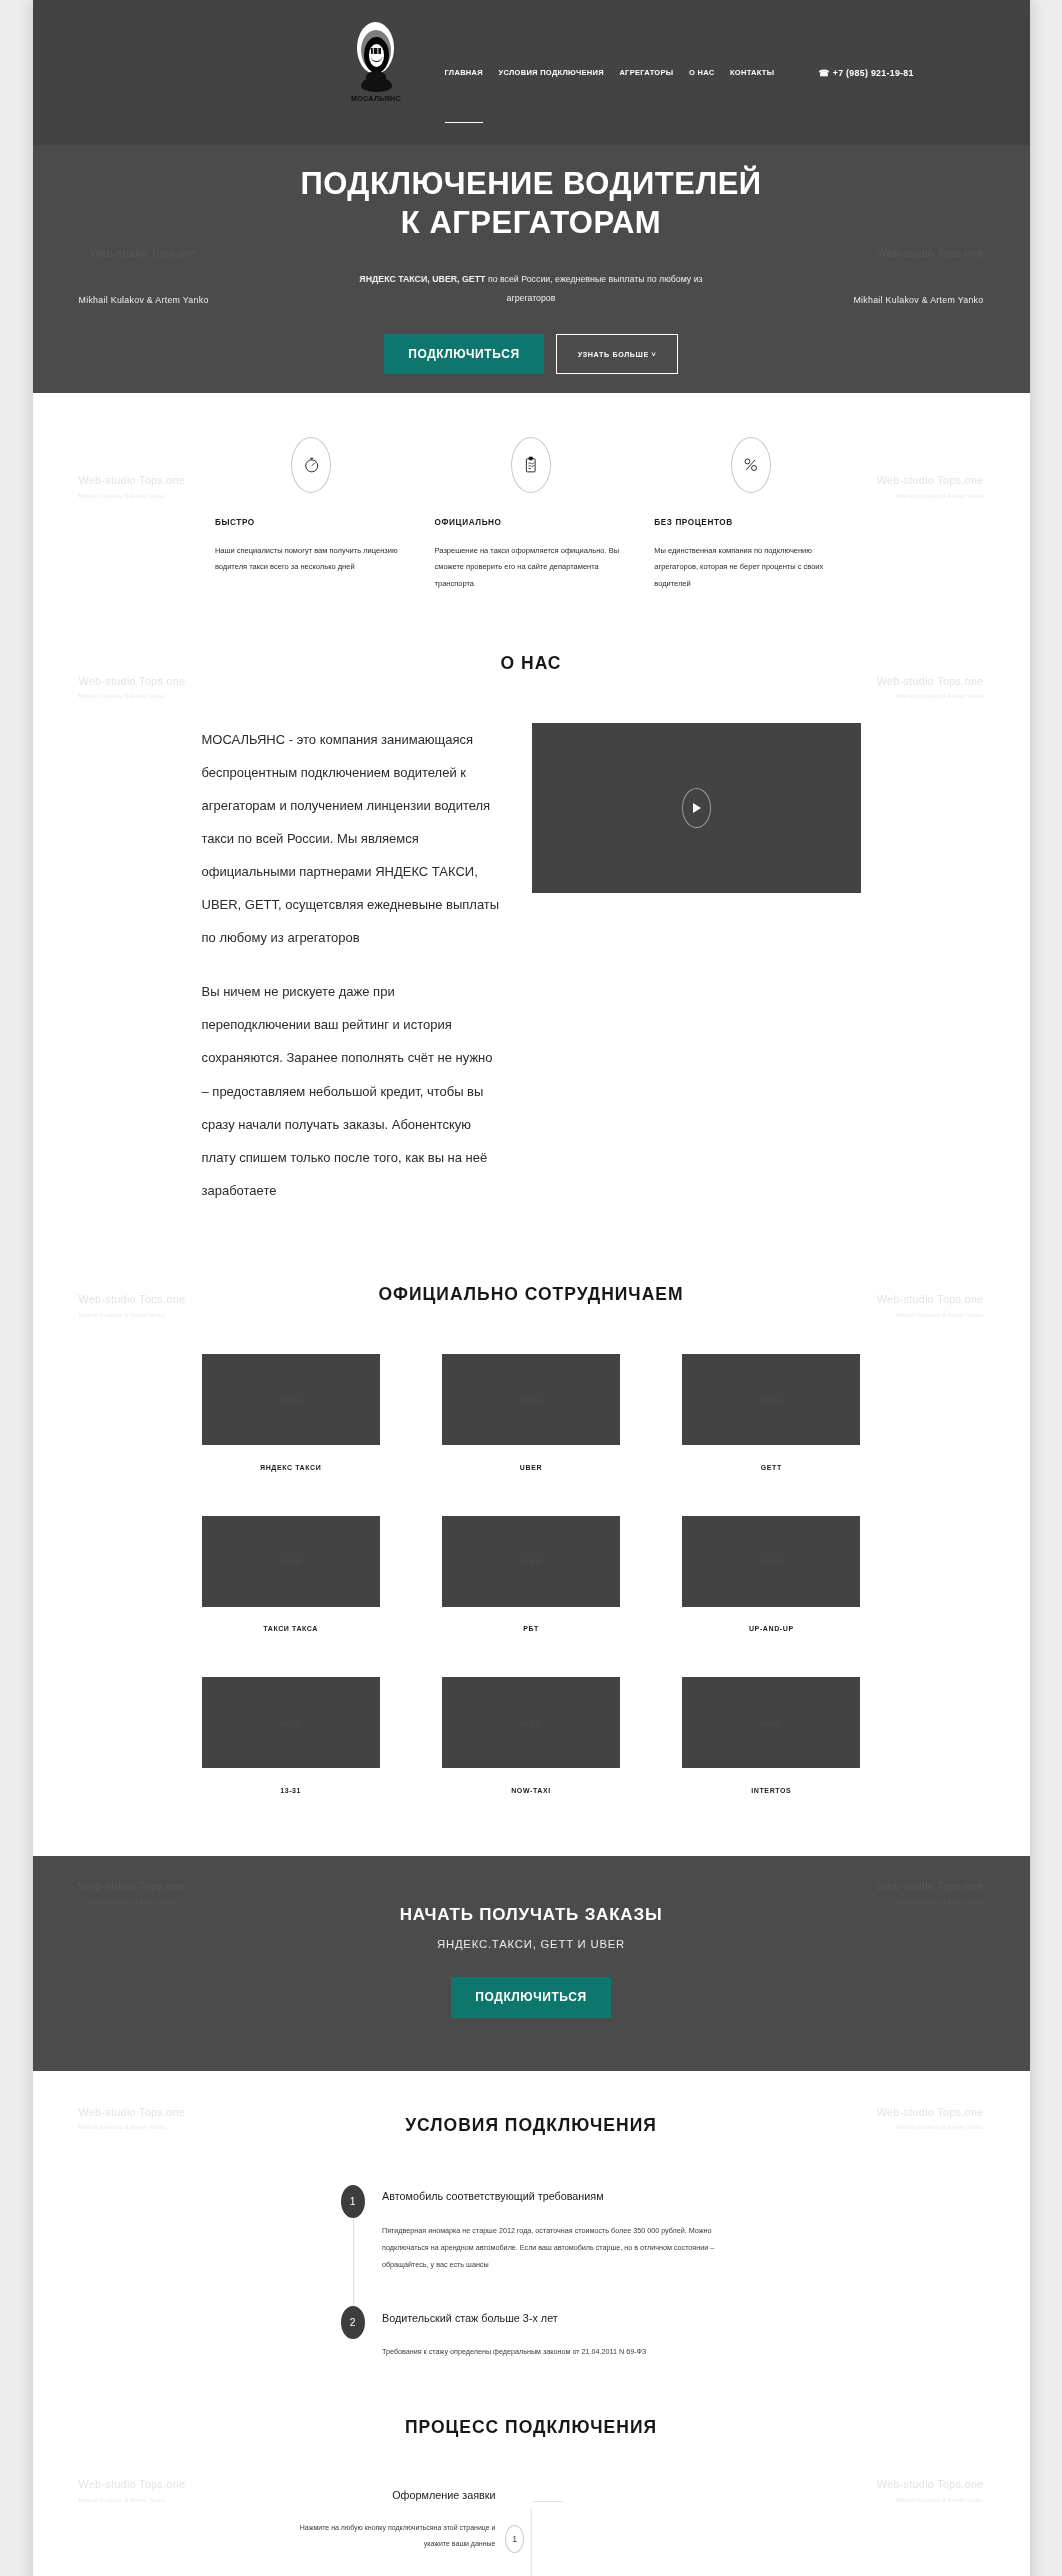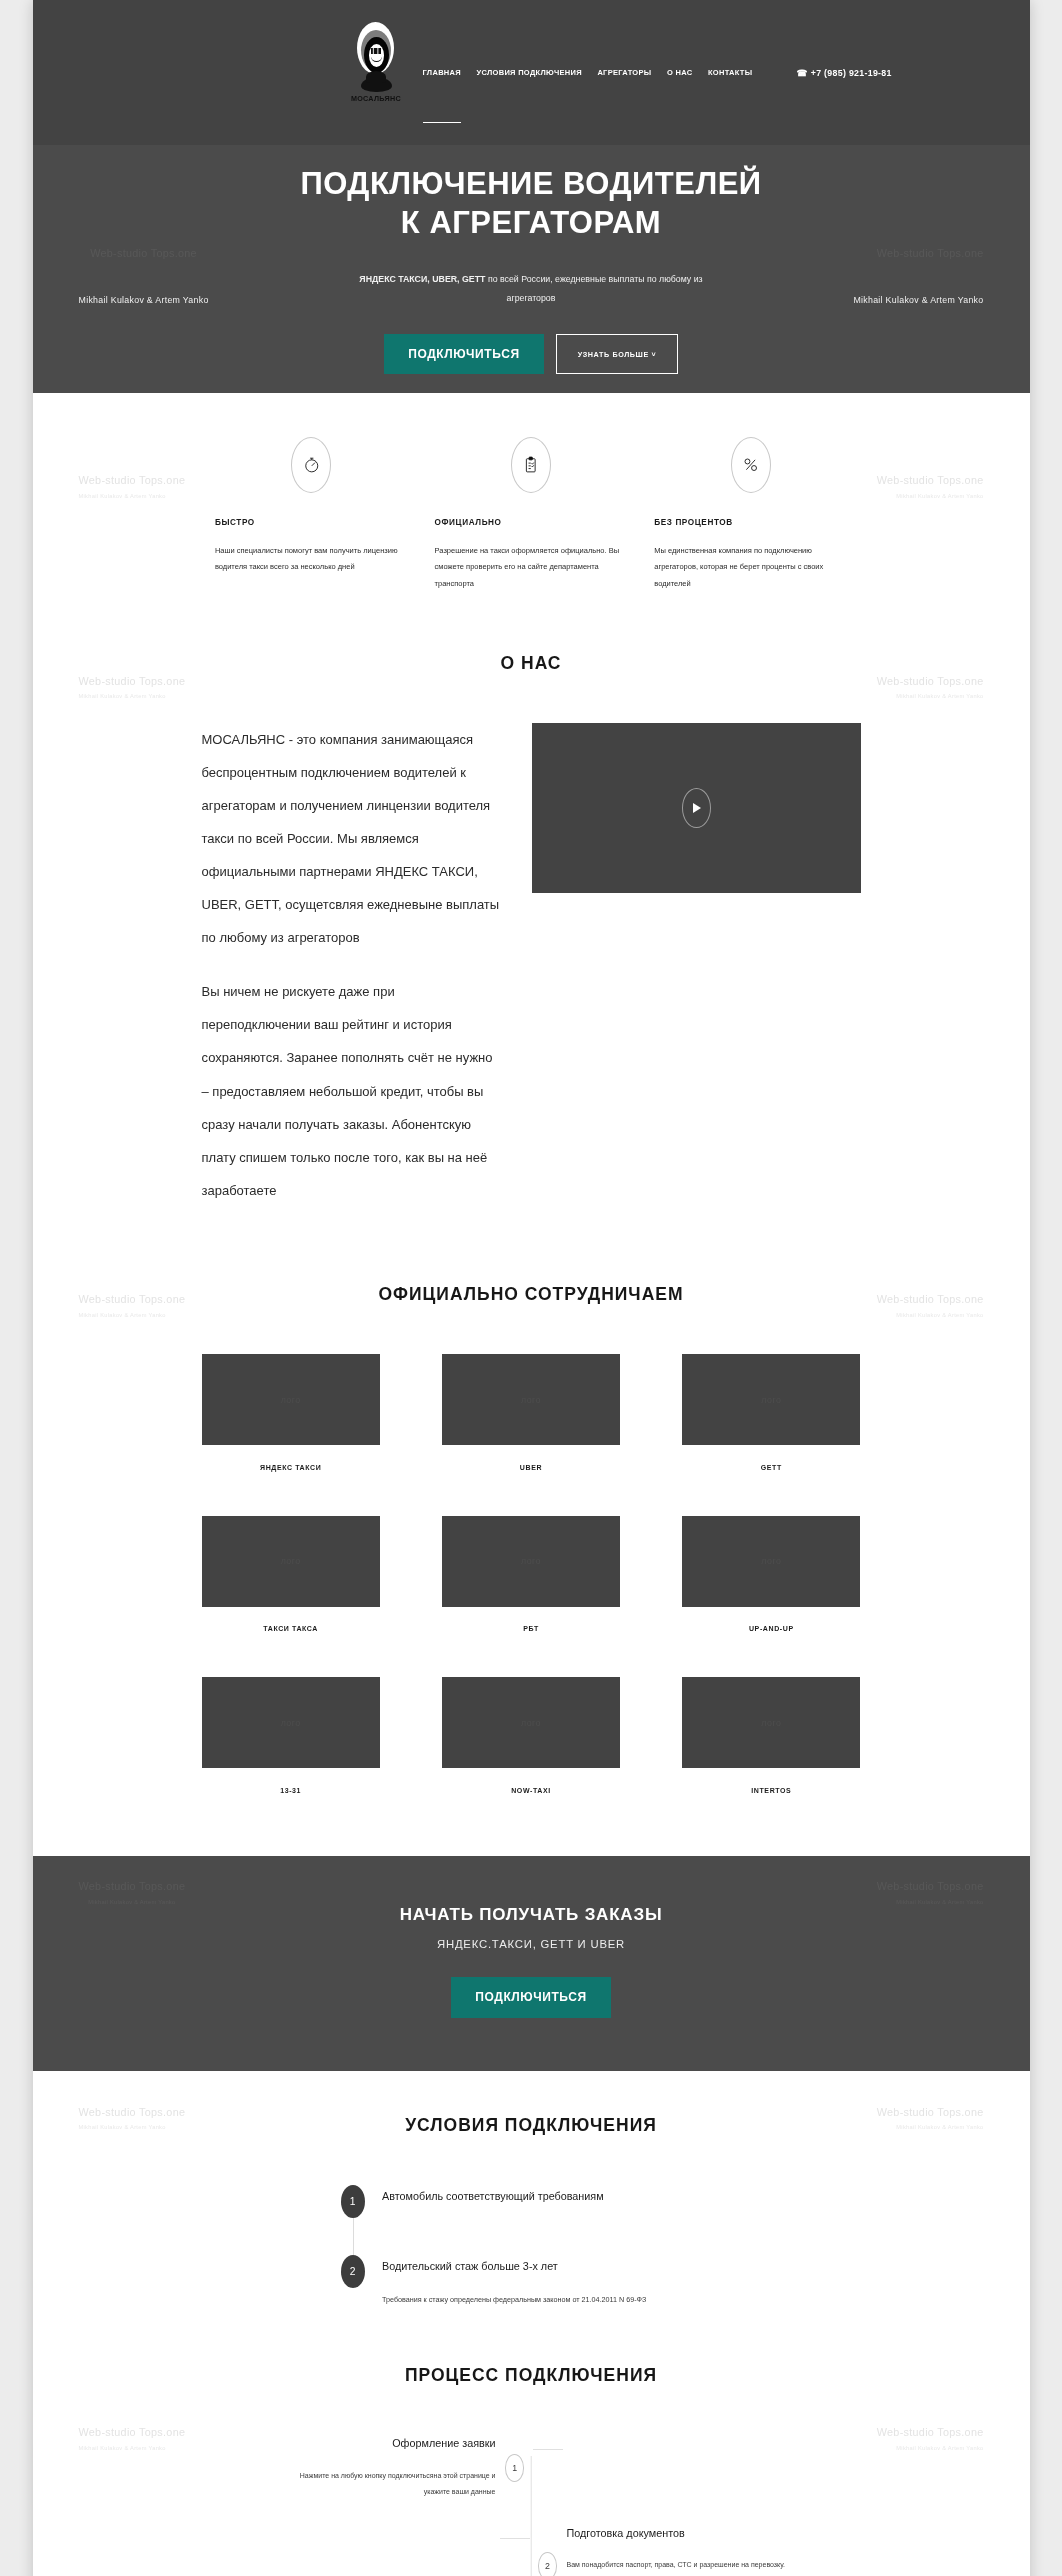--- a/index.html
+++ b/index.html
@@ -26,21 +26,21 @@
   .logo .checker{position:absolute;left:25px;top:29px;width:10.3px;height:6.2px;
      background:
        linear-gradient(90deg,#111 33%,transparent 33%,transparent 66%,#111 66%),
        linear-gradient(#fff,#fff);
      background-size:4.6px 3.1px,100% 100%;}
   .logo .smile{position:absolute;left:25px;top:37px;width:11.3px;height:6.2px;border-bottom:1.5px solid #111;border-radius:0 0 6.2px 6.2px;}
   .logo .hat{position:absolute;left:15.5px;top:58px;width:31px;height:15.5px;border-radius:50%/60% 60% 40% 40%;background:#111;}
   .logo .hat:after{content:"";position:absolute;left:5.2px;top:-5.2px;width:19.6px;height:11.3px;border-radius:50% 50% 20% 20%;background:#111;}
   .logo .brand{position:absolute;left:-3.1px;top:75px;width:67px;text-align:center;font-size:7.2px;letter-spacing:0.3px;color:#111;font-weight:700;}
 
-  .mainnav{display:flex;align-items:center;gap:15.5px;margin-left:16px;}
+  .mainnav{display:flex;align-items:center;gap:15.5px;margin-left:38px;}
   .mainnav a{color:#fff;text-decoration:none;font-size:7.5px;letter-spacing:0.3px;font-weight:600;white-space:nowrap;position:relative;}
   .mainnav a.active:after{content:"";position:absolute;left:0;bottom:-46px;width:100%;height:1.5px;background:#fff;}
   .phone-top{color:#fff;font-size:8.8px;font-weight:700;margin-left:44px;letter-spacing:0.3px;white-space:nowrap;}
   .phone-top .ic{margin-right:3.1px;}
 
   
   .hero{background:#4b4b4b;height:248px;position:relative;display:flex;flex-direction:column;align-items:center;justify-content:center;text-align:center;}
   .hero h1{color:#fff;font-size:31px;line-height:1.28;font-weight:800;letter-spacing:0.5px;text-transform:uppercase;}
   .hero .sub{color:#f0f0f0;font-size:8.8px;line-height:2.2;margin-top:27px;max-width:361px;}
   .hero .sub b{font-weight:700;}
@@ -88,21 +88,21 @@
   .cnum{flex:0 0 auto;width:24px;height:33px;border-radius:50%;background:#3d3d3d;color:#fff;display:flex;align-items:center;justify-content:center;font-size:10.3px;position:relative;z-index:2;}
   .cline{position:absolute;left:12px;top:33px;bottom:0;width:0.5px;background:#dcdcdc;z-index:1;}
   .cond:last-child .cline{display:none;}
   .cbody h4{font-size:10.8px;font-weight:400;color:#1c1c1c;margin-bottom:19.6px;margin-top:5.2px;}
   .cbody p{font-size:7.2px;line-height:2.4;color:#3a3a3a;}
 
   
   .process{background:#fff;padding:36px 0 57px;position:relative;}
   .steps{width:515px;margin:0 auto;position:relative;}
   .spine{position:absolute;left:50%;top:20.6px;bottom:20.6px;width:0.5px;background:#e0e0e0;transform:translateX(-0.3px);}
-  .step{display:flex;align-items:center;position:relative;margin-bottom:24px;}
+  .step{display:flex;align-items:flex-end;position:relative;margin-bottom:24px;}
   .step .conn{position:absolute;top:13.4px;height:0.5px;background:#e0e0e0;}
   .step.left{justify-content:flex-start;}
   .step.left .txt{width:222px;text-align:right;padding-right:0;}
   .step.left .bub{margin-left:9.3px;}
   .step.left .conn{left:259px;width:30px;}
   .step.right{justify-content:flex-end;}
   .step.right .txt{width:222px;text-align:left;}
   .step.right .bub{margin-right:9.3px;}
   .step.right .conn{right:259px;width:30px;}
   .bub{flex:0 0 auto;width:19.6px;height:28px;border:0.5px solid #c8c8c8;border-radius:50%;display:flex;align-items:center;justify-content:center;font-size:8.8px;color:#3b3b3b;background:#fff;position:relative;z-index:2;}
@@ -313,20 +313,21 @@
       <span>Web-studio Tops.one</span>
       <span class="sub">Mikhail Kulakov &amp; Artem Yanko</span>
     </div>
     <div class="sec-title">УСЛОВИЯ ПОДКЛЮЧЕНИЯ</div>
     <div class="cond-list">
       <div class="cond">
         <div class="cline"></div>
         <div class="cnum">1</div>
         <div class="cbody">
           <h4>Автомобиль соответствующий требованиям</h4>
+          <p>Пятидверная иномарка не старше 2012 года, остаточная стоимость более 350 000 рублей. Можно подключаться на арендном автомобиле. Если ваш автомобиль старше, но в отличном состоянии – обращайтесь, у вас есть шансы</p>
         </div>
       </div>
       <div class="cond">
 
         <div class="cnum">2</div>
         <div class="cbody">
           <h4>Водительский стаж больше 3-х лет</h4>
           <p>Требования к стажу определены федеральным законом от 21.04.2011 N 69-ФЗ</p>
         </div>
       </div>

